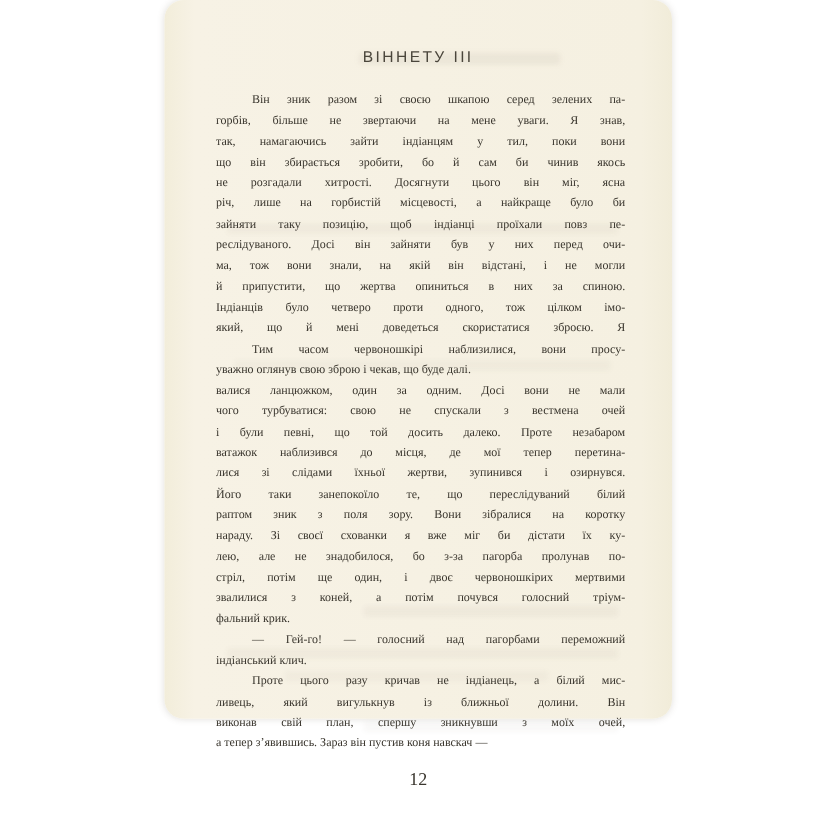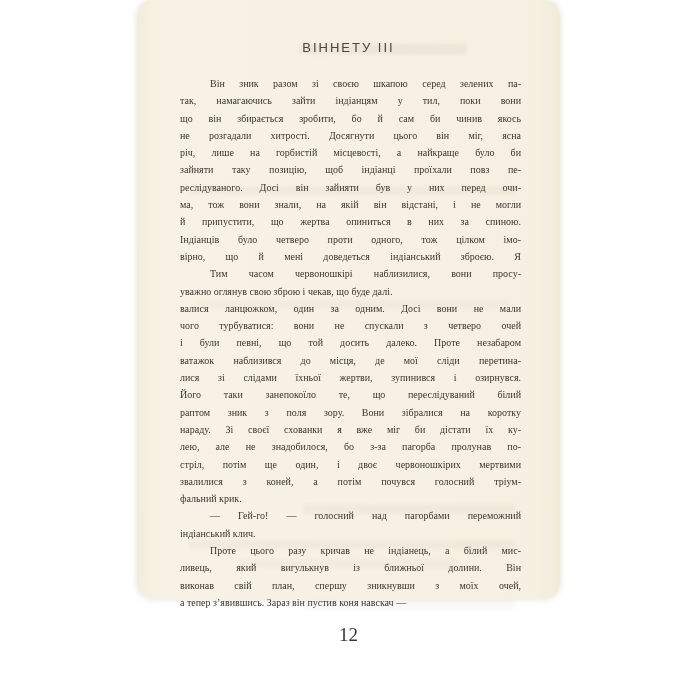--- a/index.html
+++ b/index.html
@@ -51,21 +51,21 @@
     white-space:nowrap;
   }
   .line.indent{ text-indent:30px; }
   .line.last{ text-align-last:left; }
   .folio{
     position:relative;
     z-index:2;
     margin-top:13px;
     text-align:center;
     font-family:"Liberation Serif", serif;
-    font-size:19px;
+    font-size:15px;
     color:var(--ink);
   }
   
   .smudge{
     position:absolute;
     background:rgba(110,105,80,0.07);
     filter:blur(2px);
     border-radius:3px;
     z-index:1;
     pointer-events:none;
@@ -87,36 +87,37 @@
   <div class="smudge s3"></div>
   <div class="smudge s4"></div>
   <div class="smudge s5"></div>
   <div class="smudge s6"></div>
   <div class="smudge s7"></div>
 
   <div class="running-head">ВІННЕТУ III</div>
 
   <div class="text-block">
       <div class="line indent">Він зник разом зі своєю шкапою серед зелених па-</div>
+      <div class="line">горбів, більше не звертаючи на мене уваги. Я знав,</div>
       <div class="line">так, намагаючись зайти індіанцям у тил, поки вони</div>
       <div class="line">що він збирається зробити, бо й сам би чинив якось</div>
       <div class="line">не розгадали хитрості. Досягнути цього він міг, ясна</div>
       <div class="line">річ, лише на горбистій місцевості, а найкраще було би</div>
       <div class="line">зайняти таку позицію, щоб індіанці проїхали повз пе-</div>
       <div class="line">реслідуваного. Досі він зайняти був у них перед очи-</div>
       <div class="line">ма, тож вони знали, на якій він відстані, і не могли</div>
       <div class="line">й припустити, що жертва опиниться в них за спиною.</div>
       <div class="line">Індіанців було четверо проти одного, тож цілком імо-</div>
-      <div class="line">вірно, що й мені доведеться індіанський зброєю. Я</div>
+      <div class="line">який, що й мені доведеться скористатися зброєю. Я</div>
       <div class="line indent">Тим часом червоношкірі наблизилися, вони просу-</div>
       <div class="line last">уважно оглянув свою зброю і чекав, що буде далі.</div>
       <div class="line">валися ланцюжком, один за одним. Досі вони не мали</div>
-      <div class="line">чого турбуватися: вони не спускали з четверо очей</div>
+      <div class="line">чого турбуватися: свою не спускали з вестмена очей</div>
       <div class="line">і були певні, що той досить далеко. Проте незабаром</div>
-      <div class="line">ватажок наблизився до місця, де мої сліди перетина-</div>
+      <div class="line">ватажок наблизився до місця, де мої тепер перетина-</div>
       <div class="line">лися зі слідами їхньої жертви, зупинився і озирнувся.</div>
       <div class="line">Його таки занепокоїло те, що переслідуваний білий</div>
       <div class="line">раптом зник з поля зору. Вони зібралися на коротку</div>
       <div class="line">нараду. Зі своєї схованки я вже міг би дістати їх ку-</div>
       <div class="line">лею, але не знадобилося, бо з-за пагорба пролунав по-</div>
       <div class="line">стріл, потім ще один, і двоє червоношкірих мертвими</div>
       <div class="line">звалилися з коней, а потім почувся голосний тріум-</div>
       <div class="line last">фальний крик.</div>
       <div class="line indent">— Гей-го! — голосний над пагорбами переможний</div>
       <div class="line last">індіанський клич.</div>

